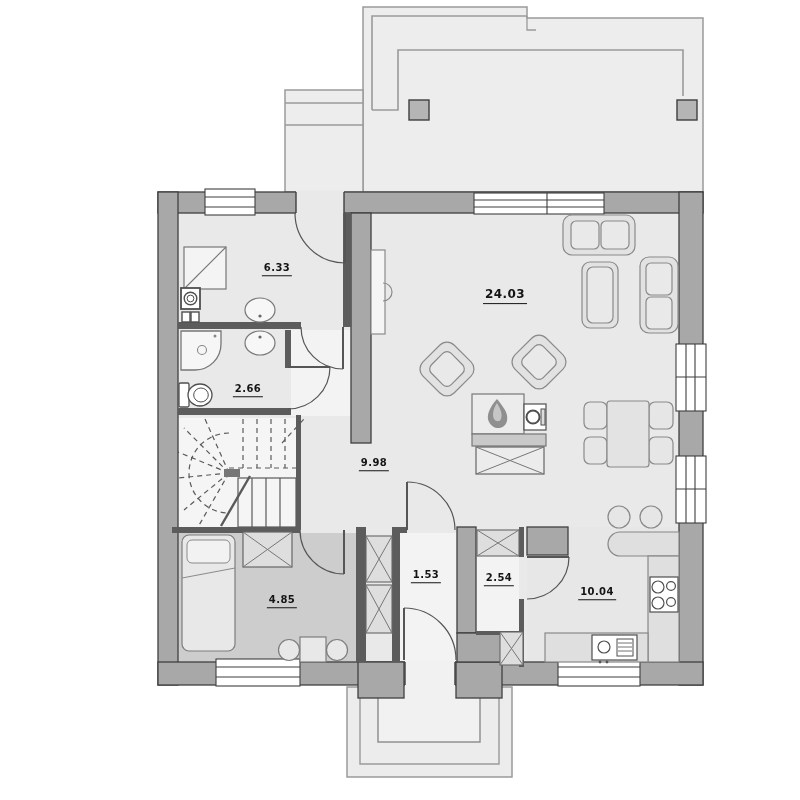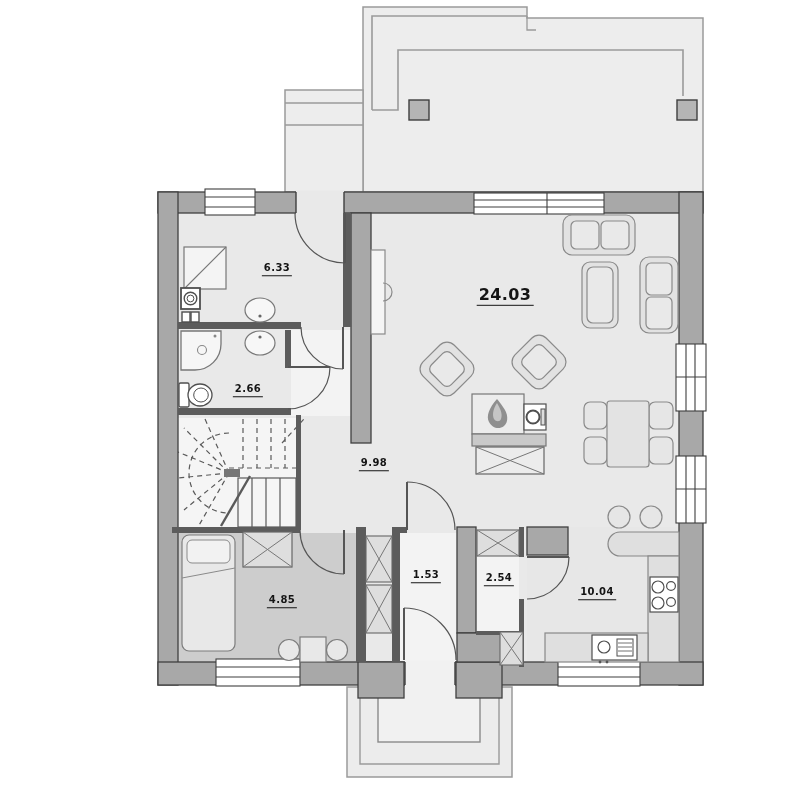--- a/index.html
+++ b/index.html
@@ -8,21 +8,21 @@
     font-family:"DejaVu Sans", sans-serif;
   }
   .stage svg{position:absolute;left:0;top:0;}
   .room-label{
     position:absolute;transform:translate(-50%,-50%);
     font-family:"DejaVu Sans", sans-serif;
     font-weight:700;font-size:10px;letter-spacing:.4px;color:#141414;
     border-bottom:1.6px solid #141414;padding:0 2px 1px 2px;line-height:1.15;
     white-space:nowrap;
   }
-  .room-label.big{font-size:16px;}
+  .room-label.big{font-size:12px;}
 </style>
 </head>
 <body>
 
 <div class="stage">
 
 <svg width="800" height="800" viewBox="0 0 800 800">
 
   <g>
     <path d="M363,192 V7 H527 V18 H703 V192 Z" fill="var(--terraceFill)" stroke="var(--terraceLine)" stroke-width="1.5"></path>

